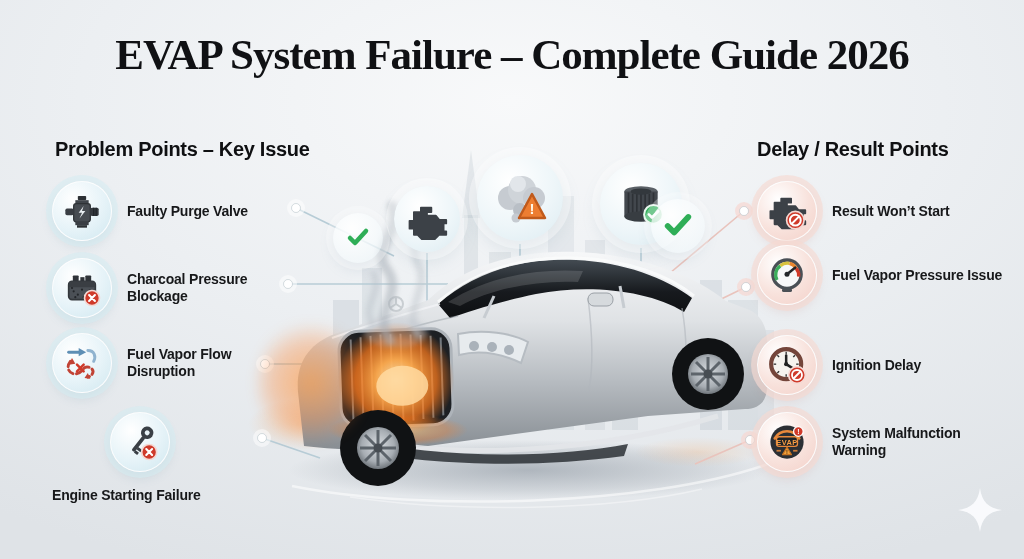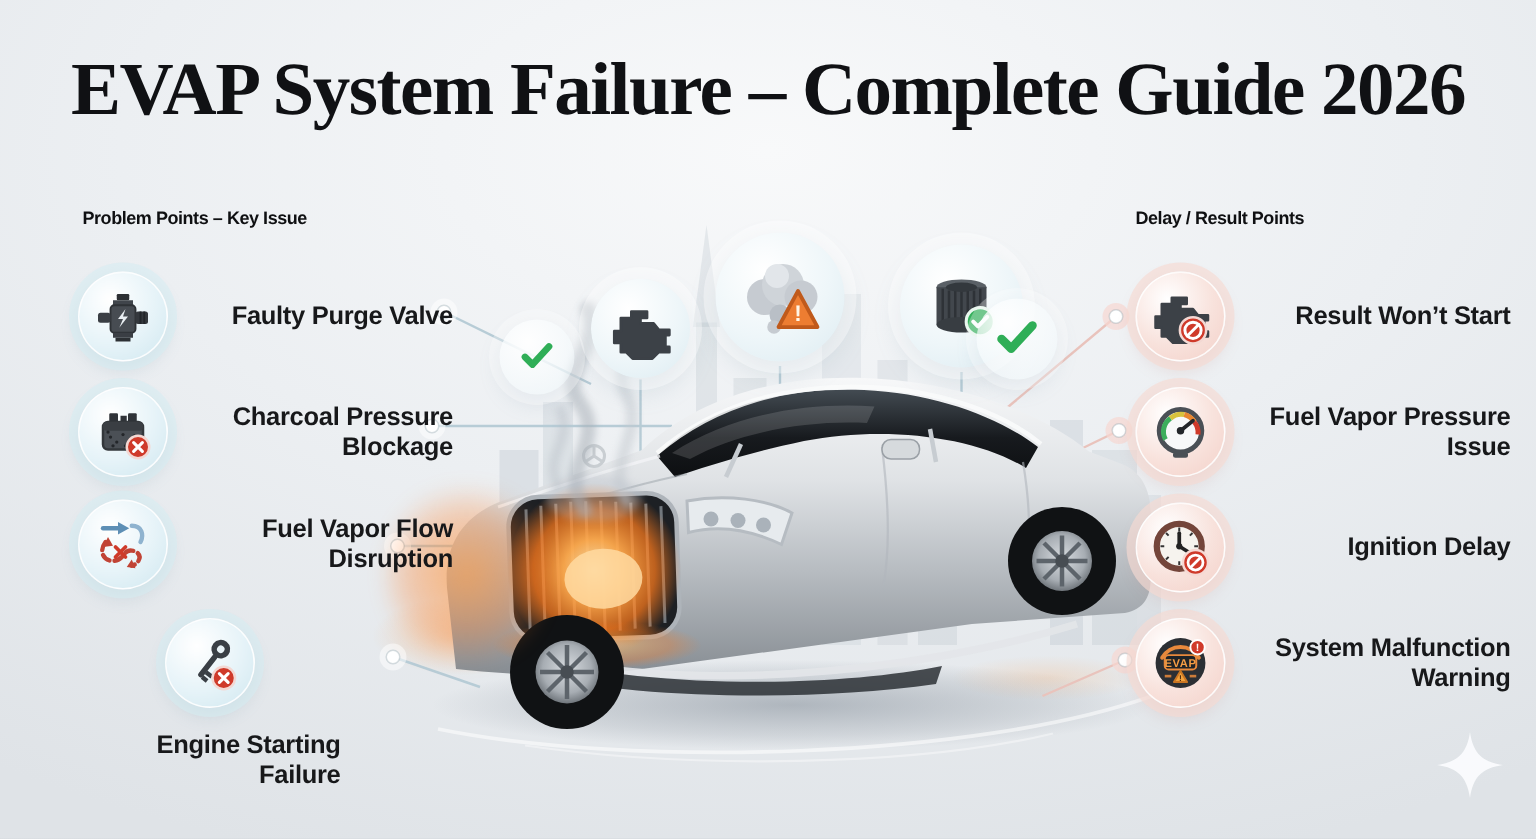--- a/index.html
+++ b/index.html
@@ -5,44 +5,44 @@
   html,body{margin:0;padding:0;background:#d9dde1;}
   .stage{
     position:relative;width:1024px;height:559px;overflow:hidden;
     background:radial-gradient(ellipse 900px 500px at 50% 18%, #f8f9fa 0%, #eceff2 48%, #dfe3e7 100%);
     font-family:"Liberation Sans","DejaVu Sans",sans-serif;color:#131416;
   }
   .layer{position:absolute;left:0;top:0;}
   .title{
     position:absolute;left:0;top:30px;width:1024px;text-align:center;
     font-family:"Liberation Serif","DejaVu Serif",serif;
-    font-size:50px;font-weight:700;letter-spacing:-1px;color:#101114;
+    font-size:43px;font-weight:700;letter-spacing:-1px;color:#101114;
   }
   .col-heading{
-    position:absolute;top:138px;font-size:12px;font-weight:700;letter-spacing:-0.3px;color:#0f1012;
+    position:absolute;top:138px;font-size:20px;font-weight:700;letter-spacing:-0.3px;color:#0f1012;
   }
   .h-left{left:55px;}
   .h-right{left:757px;}
   .item{position:absolute;display:flex;align-items:center;gap:15px;}
   .badge-circle{
     width:58px;height:58px;border-radius:50%;flex:0 0 auto;
     display:flex;align-items:center;justify-content:center;
     border:1px solid rgba(255,255,255,0.85);
   }
   .tint-blue{
     background:radial-gradient(circle at 35% 30%, #ffffff 0%, #e6f3f8 55%, #cfe7ef 100%);
     box-shadow:0 0 0 6px rgba(214,236,243,0.55), 0 5px 12px rgba(100,140,160,0.20);
   }
   .tint-pink{
     background:radial-gradient(circle at 35% 30%, #ffffff 0%, #f8e2dc 55%, #f3d0c8 100%);
     box-shadow:0 0 0 6px rgba(246,218,211,0.65), 0 5px 12px rgba(190,120,110,0.22);
   }
   .item-label{
-    font-size:17px;line-height:1.18;font-weight:600;letter-spacing:-0.2px;
-    color:#17181a;width:175px;text-align:right;
+    font-size:14px;line-height:1.18;font-weight:600;letter-spacing:-0.2px;
+    color:#17181a;width:175px;
   }
   .top-circle{
     position:absolute;border-radius:50%;
     display:flex;align-items:center;justify-content:center;
     background:radial-gradient(circle at 38% 30%, #ffffff 0%, #eef6f9 55%, #dcebf1 100%);
     box-shadow:0 0 0 8px rgba(255,255,255,0.38), 0 8px 18px rgba(120,150,170,0.22);
   }
   .check-circle{
     position:absolute;border-radius:50%;
     display:flex;align-items:center;justify-content:center;
@@ -383,21 +383,21 @@
       <svg width="40" height="40" viewBox="0 0 48 48">
         <path d="M10,14 h7 v-5 h12 v5 h-5 v4 h10 l4,5 h8 v4 h-3 v9 h3 v4 h-8 l-5,5 h-15 l-5,-5 h-4 v-7 h-5 v-9 h5 v-10 h1 z" fill="#3c4147" stroke="#3c4147" stroke-width="2" stroke-linejoin="round"></path>
         <circle cx="34" cy="35" r="10.5" fill="#cf3a2a" stroke="#f3d8d3" stroke-width="2"></circle>
         <circle cx="34" cy="35" r="6.5" stroke="#ffffff" stroke-width="2.4" fill="none"></circle>
         <path d="M29.4,39.6 L38.6,30.4" stroke="#ffffff" stroke-width="2.4" stroke-linecap="round"></path>
       </svg>
     </div>
     <div class="item-label">Result Won’t Start</div>
   </div>
 
-  <div class="item" style="left:757px;top:258px;">
+  <div class="item" style="left:757px;top:245px;">
     <div class="badge-circle tint-pink">
       <svg width="40" height="40" viewBox="0 0 48 48">
         <circle cx="24" cy="23" r="17" fill="#f7f8f9" stroke="#4a5056" stroke-width="4"></circle>
         <path d="M12,30 A13,13 0 0 1 16,13" stroke="#3cae5c" stroke-width="4" fill="none"></path>
         <path d="M16,13 A13,13 0 0 1 27,10" stroke="#d8c23c" stroke-width="4" fill="none"></path>
         <path d="M27,10 A13,13 0 0 1 35,16" stroke="#e8862f" stroke-width="4" fill="none"></path>
         <path d="M35,16 A13,13 0 0 1 38,26" stroke="#cf3a2a" stroke-width="4" fill="none"></path>
         <path d="M24,23 L34,15" stroke="#23262a" stroke-width="3" stroke-linecap="round"></path>
         <circle cx="24" cy="23" r="3" fill="#23262a"></circle>
         <rect x="18" y="40" width="12" height="4.5" rx="2" fill="#4a5056"></rect>

